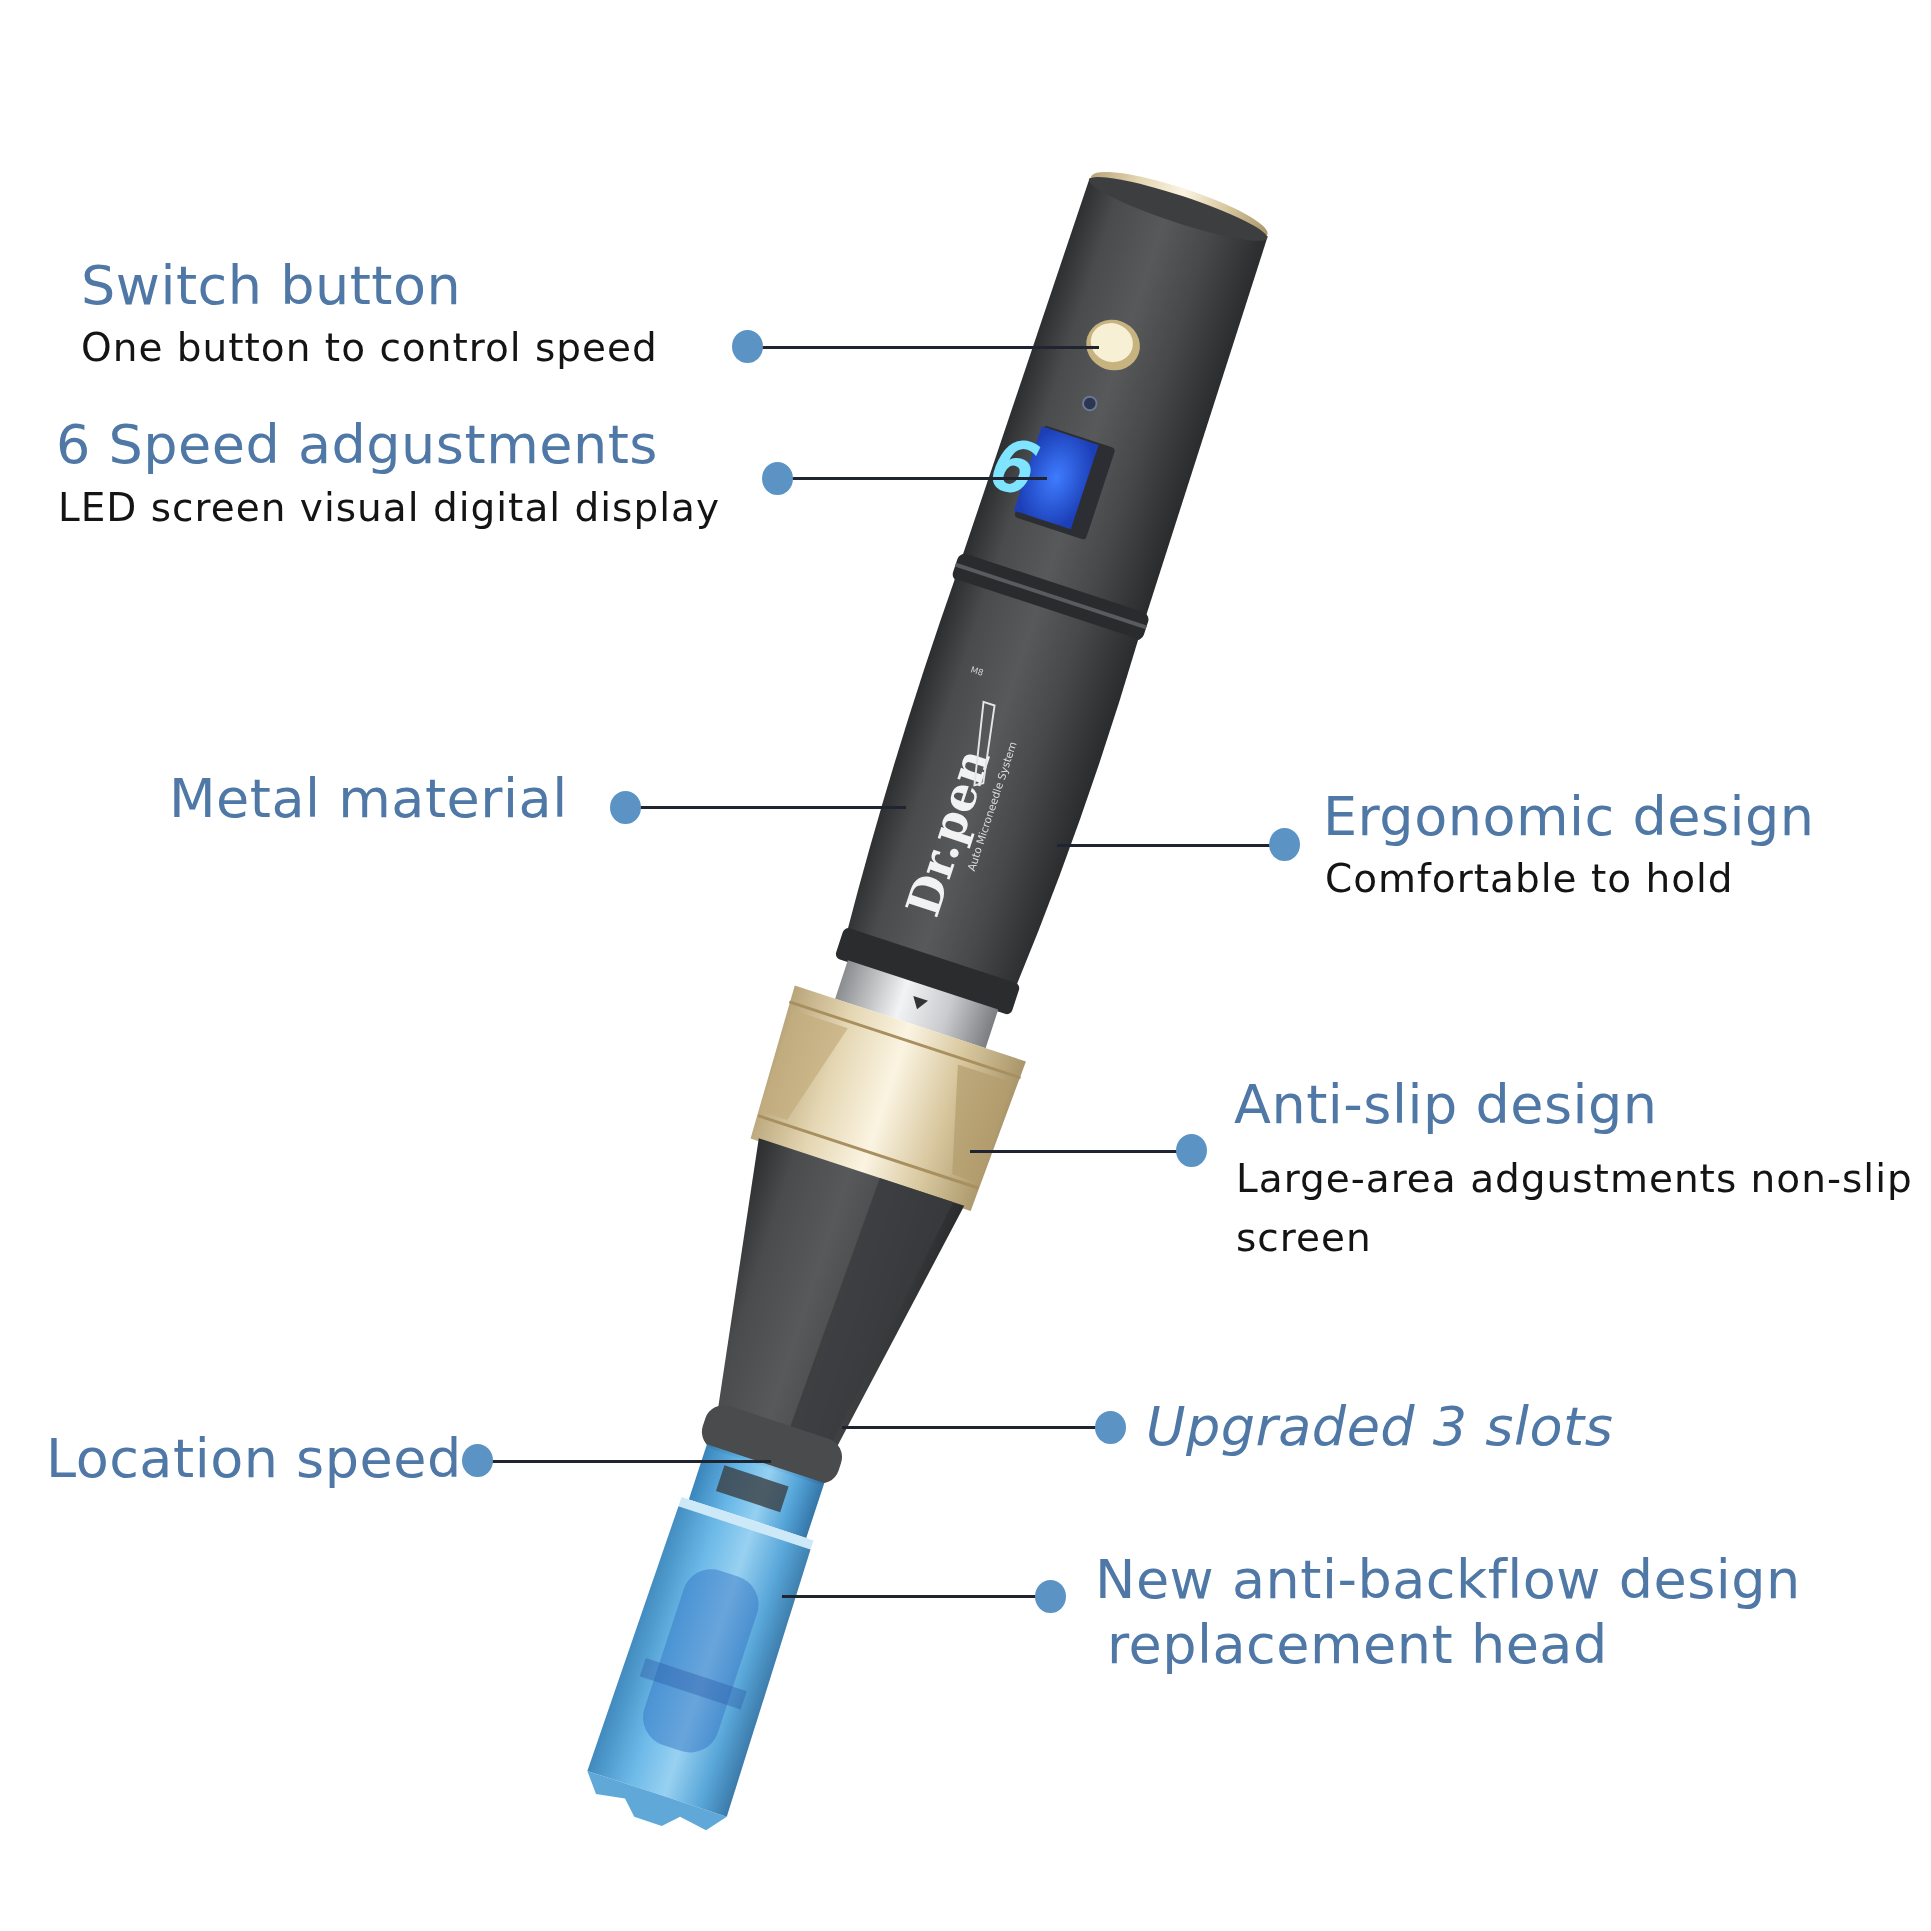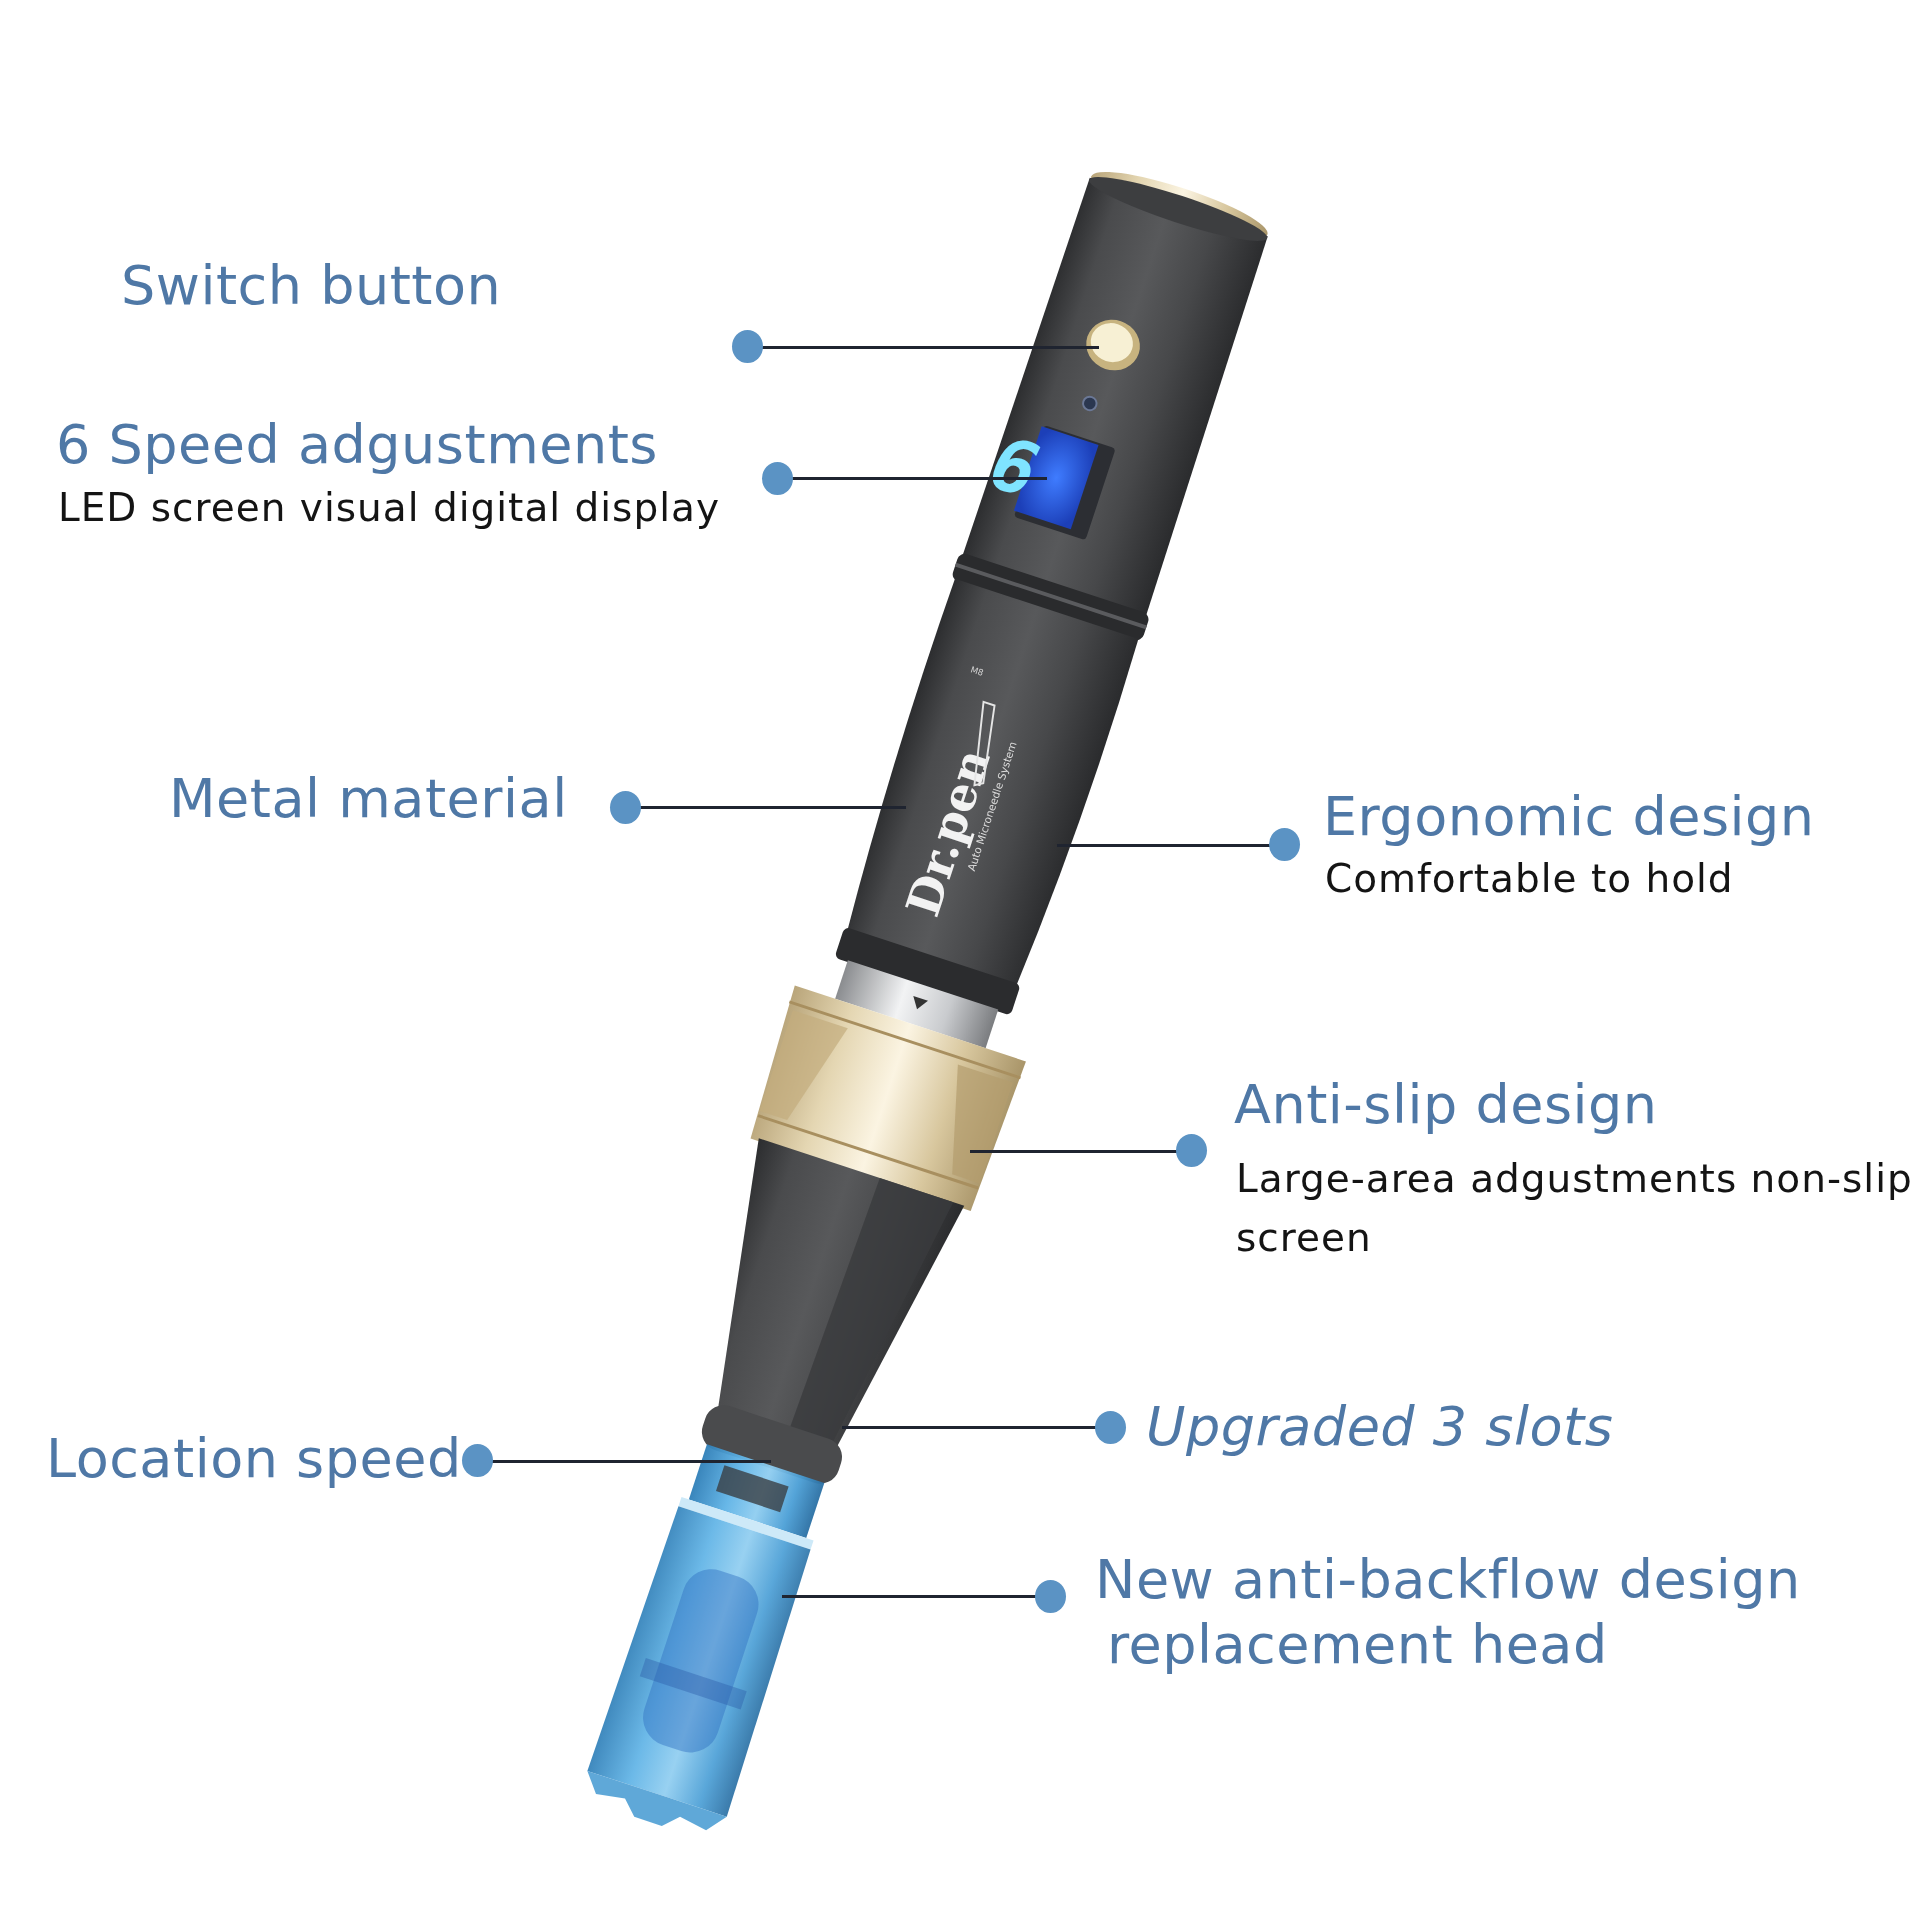--- a/index.html
+++ b/index.html
@@ -129,21 +129,22 @@
 
   <div class="leader" style="left:842px;top:1426px;width:268px;"></div>
   <div class="dot" style="left:1095px;top:1411px;"></div>
 
   <div class="leader" style="left:477px;top:1460px;width:294px;"></div>
   <div class="dot" style="left:462px;top:1444px;"></div>
 
   <div class="leader" style="left:782px;top:1595px;width:268px;"></div>
   <div class="dot" style="left:1035px;top:1580px;"></div>
 
-  <div class="label title" style="left:81px;top:259px;margin-left:40px;">Switch button</div>
+  <div class="label title" style="left:81px;top:259px;">Switch button</div>
+  <div class="label sub" style="left:81px;top:328px;">One button to control speed</div>
 
   <div class="label title" style="left:56px;top:418px;text-align:right;">6 Speed adgustments</div>
   <div class="label sub" style="left:58px;top:488px;">LED screen visual digital display</div>
 
   <div class="label title" style="left:169px;top:772px;">Metal material</div>
 
   <div class="label title" style="left:1323px;top:790px;">Ergonomic design</div>
   <div class="label sub" style="left:1325px;top:859px;">Comfortable to hold</div>
 
   <div class="label title" style="left:1234px;top:1078px;">Anti-slip design</div>

